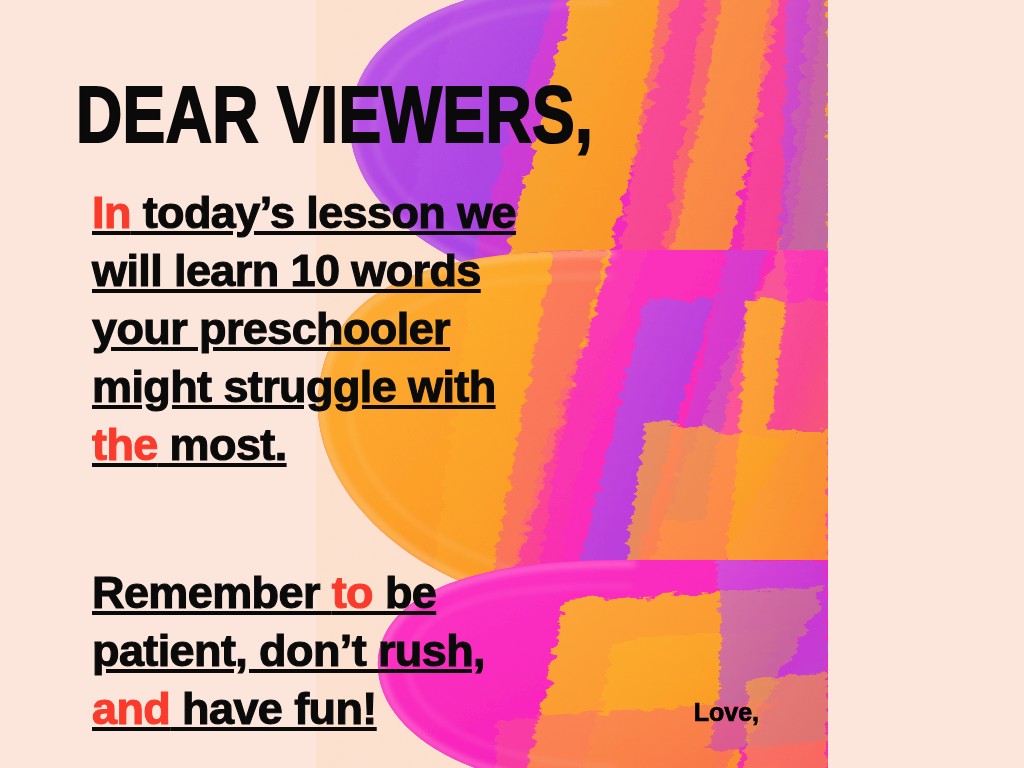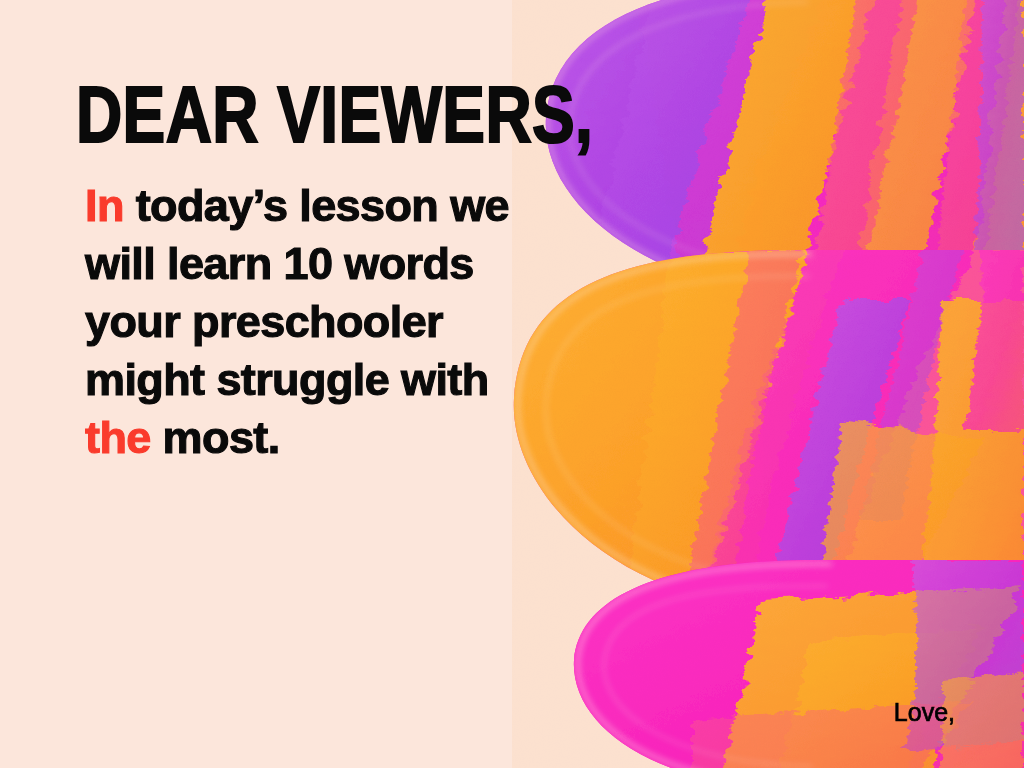--- a/index.html
+++ b/index.html
@@ -9,21 +9,21 @@
   body {
     width: 1024px;
     height: 768px;
     overflow: hidden;
     font-family: "Liberation Sans", sans-serif;
     background: #fce6db;
   }
 
   #poster {
     position: relative;
-    width: 1024px;
+    width: 828px;
     height: 768px;
     background: #fce6db;
     overflow: hidden;
   }
 
   
   #artwork {
     position: absolute;
     top: 0;
     right: 0;
@@ -65,29 +65,30 @@
   }
 
   .body-block {
     position: absolute;
     left: 76px;
     top: 168px;
     width: 470px;
   }
 
   .para {
-    margin: 9px;
+    margin: 16px;
     font-family: "Liberation Sans", sans-serif;
     font-size: 45px;
     line-height: 58px;
     font-weight: 700;
     color: #0a0a0a;
     letter-spacing: -0.6px;
     -webkit-text-stroke: 1.1px #0a0a0a;
     paint-order: stroke fill;
+    text-decoration: underline;
   }
   .para .hl {
     color: #fa3b2c;
     -webkit-text-stroke: 1.1px #fa3b2c;
   }
   .para-gap {
     height: 58px;
   }
 
   
@@ -96,21 +97,21 @@
     right: 69px;
     bottom: 38px;
     text-align: right;
     z-index: 5;
   }
   .sig-line {
     margin: 0;
     font-family: "Liberation Sans", sans-serif;
     font-size: 25px;
     line-height: 35px;
-    font-weight: 400;
+    font-weight: 700;
     color: #000000;
     letter-spacing: 0px;
     -webkit-text-stroke: 0.7px #000000;
     paint-order: stroke fill;
     white-space: nowrap;
   }
 </style>
 </head>
 <body>
 
@@ -274,20 +275,21 @@
   <div id="text-col">
 
     <h1 class="headline">DEAR VIEWERS,</h1>
 
     <div class="body-block">
 
       <p class="para"><span class="hl">In</span><span> today’s lesson we will learn 10 words your preschooler might struggle with </span><span class="hl">the</span><span> most.</span></p>
 
       <div class="para-gap"></div>
 
+      <p class="para"><span>Remember </span><span class="hl">to</span><span> be patient, don’t rush, </span><span class="hl">and</span><span> have fun!</span></p>
 
     </div>
   </div>
 
   <div id="signature">
     <p class="sig-line">Love,</p>
   </div>
 
 </div>
 

